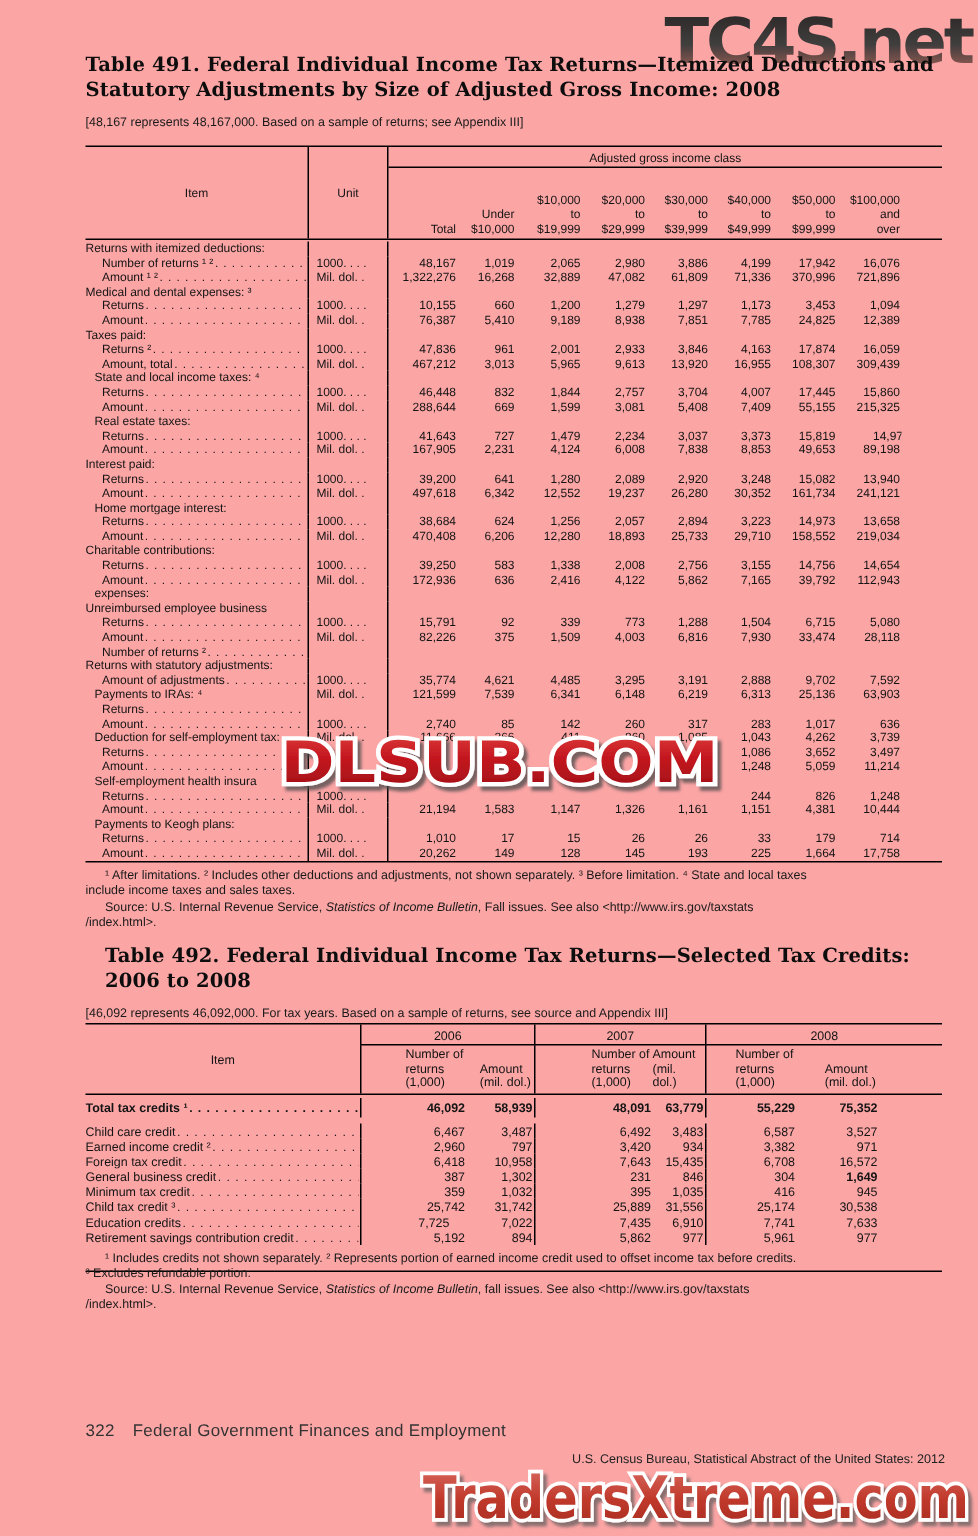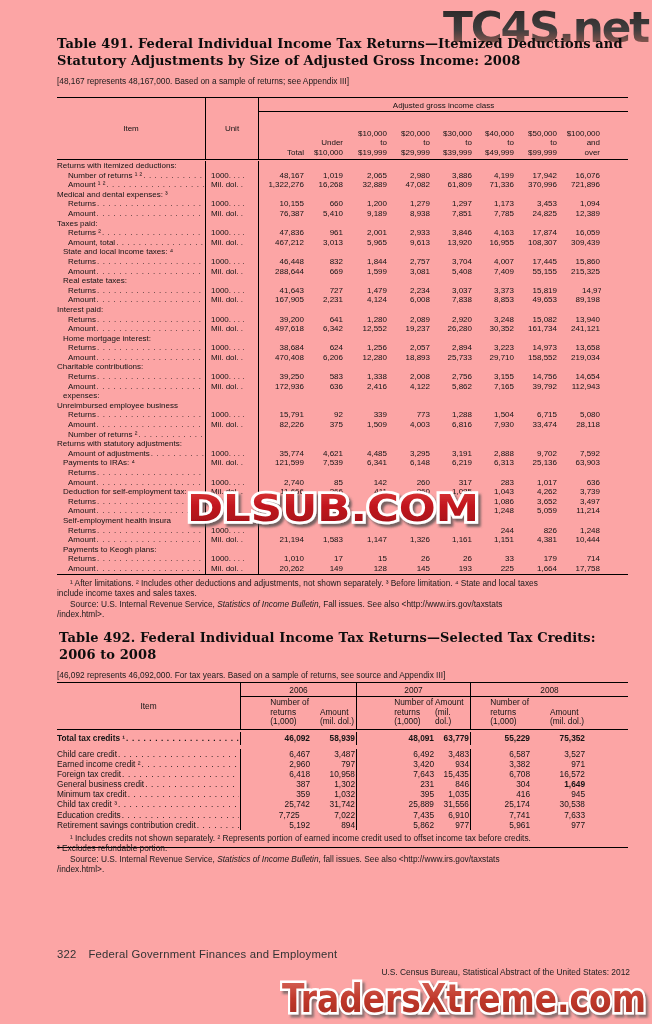--- a/index.html
+++ b/index.html
@@ -792,21 +792,21 @@
       </div>
   </div>
 
   <div class="abs fn" style="left:57px;top:578px;width:573px;">
     <div class="ind">¹ After limitations. ² Includes other deductions and adjustments, not shown separately. ³ Before limitation. ⁴ State and local taxes</div>
     <div>include income taxes and sales taxes.</div>
     <div class="ind"><span>Source: U.S. Internal Revenue Service, </span><span class="it">Statistics of Income Bulletin</span><span>, Fall issues. See also &lt;http://www.irs.gov/taxstats</span></div>
     <div>/index.html&gt;.</div>
   </div>
 
-  <div class="abs tbl-title" style="left:59px;top:630px;width:575px;">
+  <div class="abs tbl-title" style="left:70px;top:630px;width:575px;">
     <div>Table 492. Federal Individual Income Tax Returns—Selected Tax Credits:</div>
     <div>2006 to 2008</div>
   </div>
   <div class="abs tbl-note" style="left:57px;top:670px;">[46,092 represents 46,092,000. For tax years. Based on a sample of returns, see source and Appendix III]</div>
 
   <div class="abs t492" style="left:57px;top:682px;">
     <div class="t492-head">
       <div class="h-item2">Item</div>
       <div class="h-right">
         <div class="yrow" id="years492">

